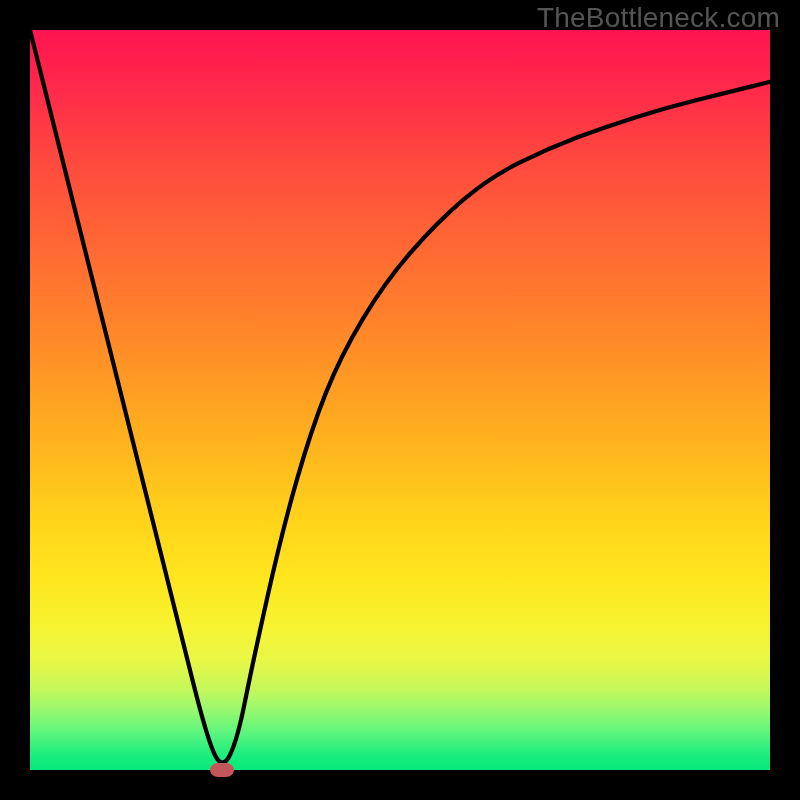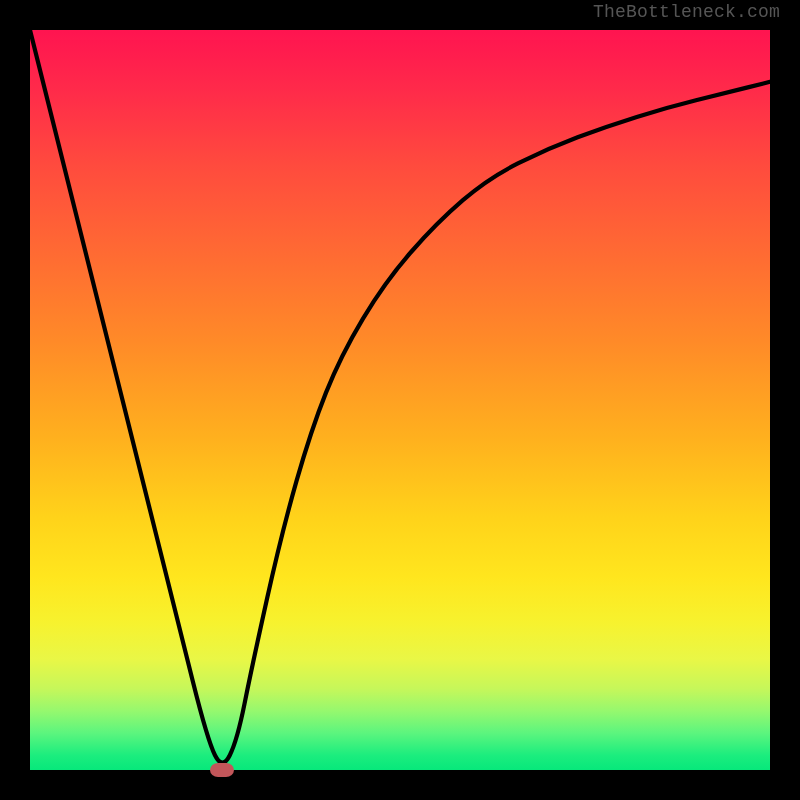--- a/index.html
+++ b/index.html
@@ -15,25 +15,24 @@
     position: relative;
     width: 800px;
     height: 800px;
     background: #000;
   }
   .attribution {
     position: absolute;
     top: 2px;
     right: 20px;
     color: #555;
-    font-size: 18px;
+    font-size: 28px;
     font-weight: 500;
     letter-spacing: 0.2px;
     z-index: 10;
-    font-family: Liberation Mono, monospace;
   }
   .plot-area {
     position: absolute;
     left: 30px;
     top: 30px;
     width: 740px;
     height: 740px;
   }
   .gradient-bg {
     position: absolute;

